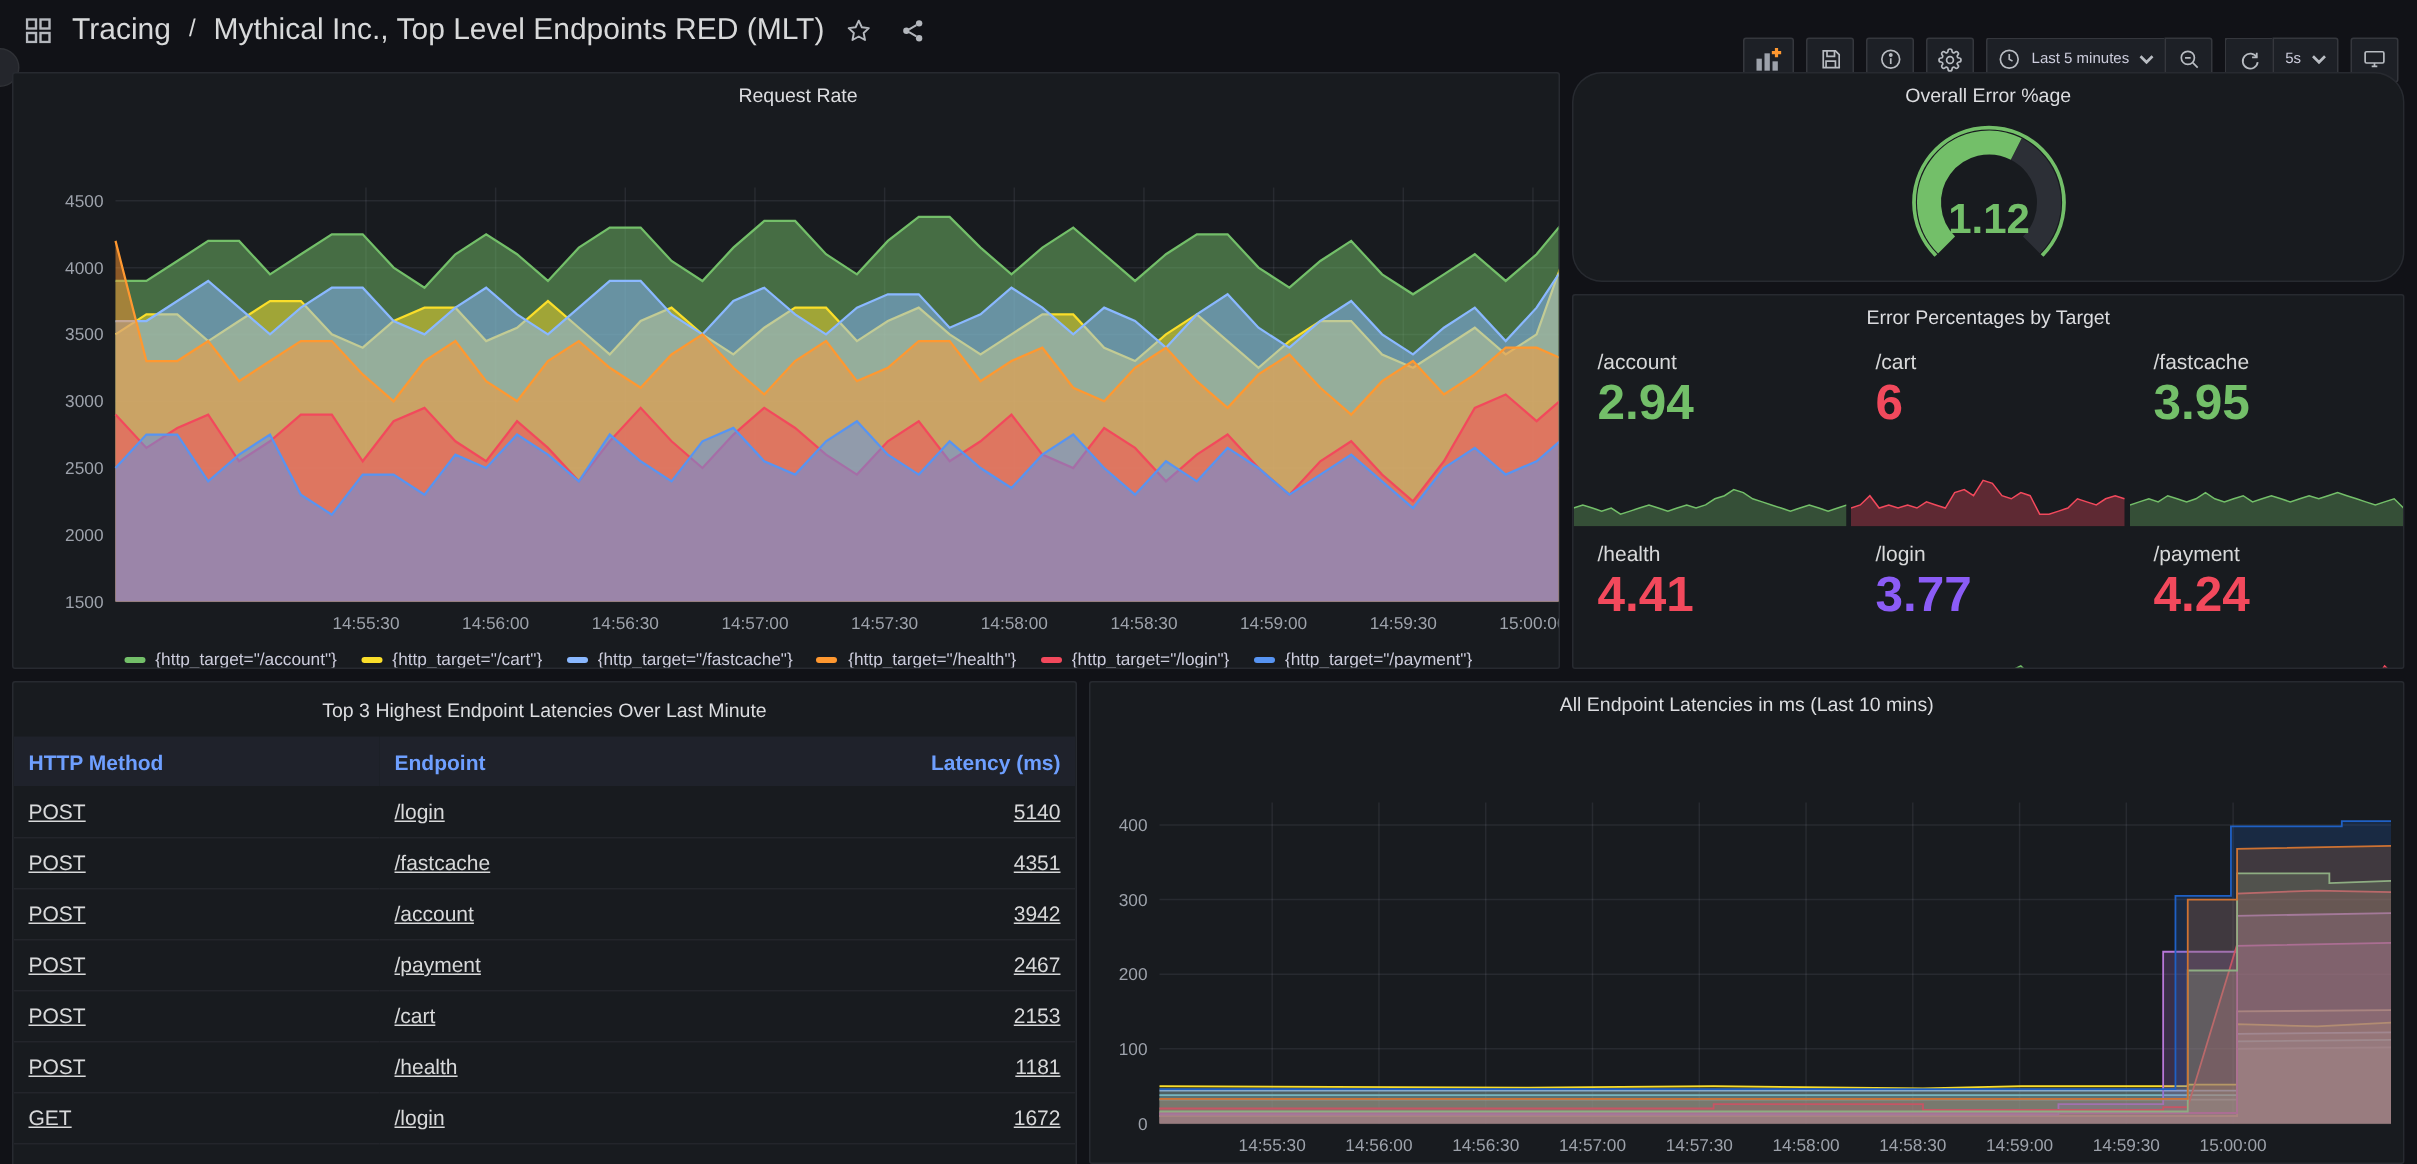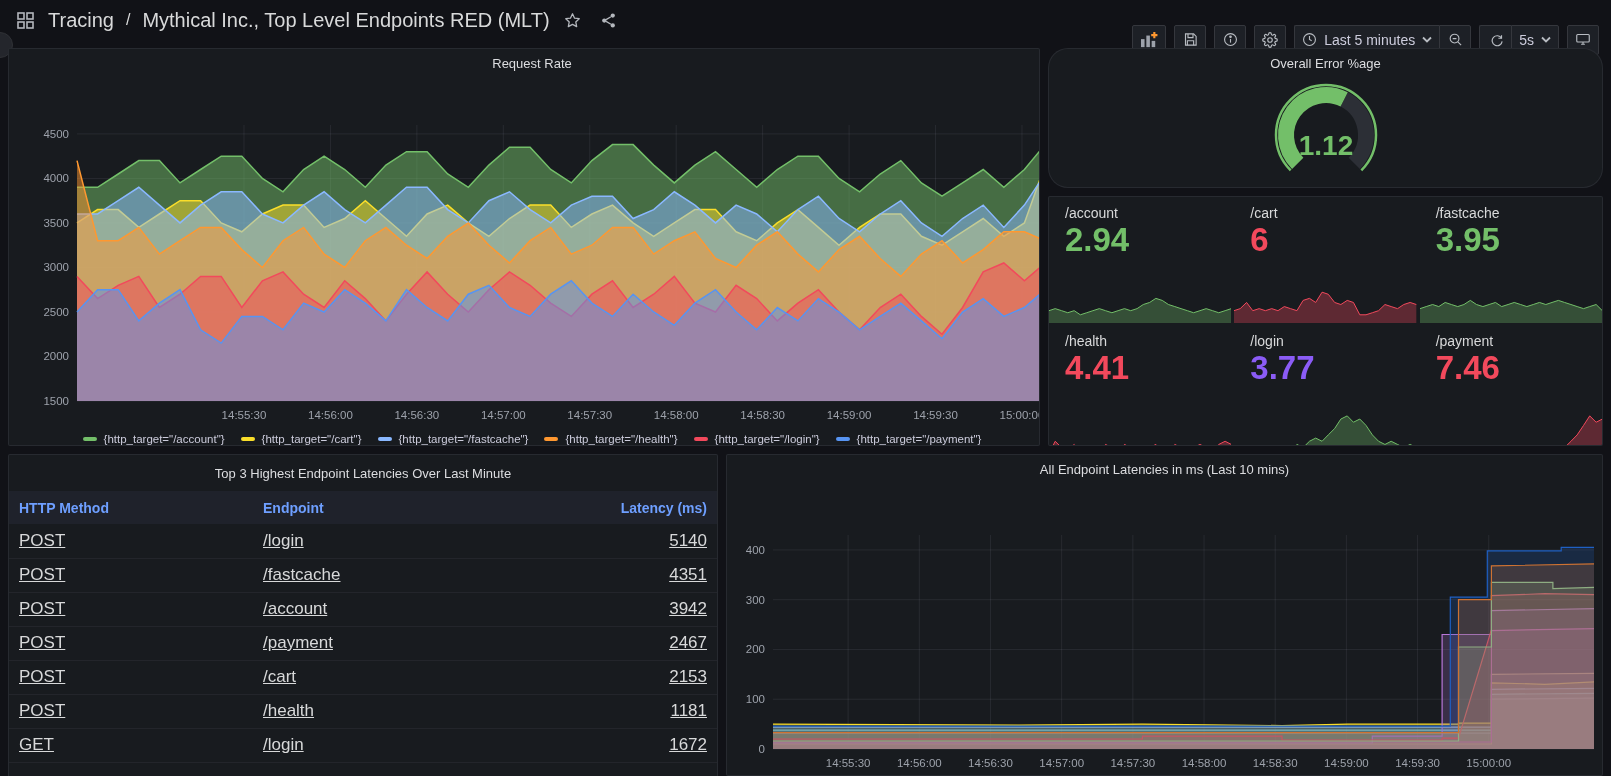--- a/index.html
+++ b/index.html
@@ -7,24 +7,24 @@
     font-family:"Liberation Sans", sans-serif; color:#d8d9da; }
   
   .navbar { position:absolute; left:0; top:0; width:1611px; height:40px;
     background:#111217; display:flex; align-items:center; padding:0 12px; }
   .nav-left { display:flex; align-items:center; gap:10px; flex:1; min-width:0; }
   .crumb { font-size:20px; color:#d8d9da; white-space:nowrap; }
   .crumb-sep { color:#d8d9da; font-size:16px; padding:0 2px; }
   .nav-icon-btn { display:flex; align-items:center; justify-content:center;
     width:26px; height:26px; cursor:pointer; color:#b4b7bd; }
   .nav-right { display:flex; align-items:center; gap:8px; }
-  .tb-btn { display:flex; align-items:center; justify-content:flex-end; gap:7px;
+  .tb-btn { display:flex; align-items:center; justify-content:center; gap:7px;
     height:30px; min-width:32px; padding:0 7px; background:#1d2026;
     border:1px solid #35373d; border-radius:2px; color:#b8bcc2;
-    font-size:14px; cursor:pointer;margin-top:39px; }
+    font-size:10px; cursor:pointer;margin-top:39px; }
   .tb-group { display:flex; align-items:stretch; }
   .tb-group .tb-btn { border-radius:0; }
   .tb-group .tb-btn:first-child { border-radius:2px 0 0 2px; border-right:none; }
   .tb-group .tb-btn:last-child { border-radius:0 2px 2px 0; }
   .tb-label { color:#ccccdc; }
   .sidebar-handle { position:absolute; left:-13px; top:32px; width:26px; height:26px;
     border-radius:50%; background:#24262c; border:1px solid #2f3136; cursor:pointer; }
   
   .panel { position:absolute; background:#181b1f;
     border:1px solid rgba(204,204,220,0.09); border-radius:2px; overflow:hidden; }
@@ -51,21 +51,21 @@
   .stat-label { font-size:14px; color:#d8d9da; padding:8px 0 0 16px; }
   .stat-value { font-size:33px; font-weight:bold; padding:0 0 0 16px; line-height:1.15; }
   .stat-spark { position:absolute; left:0; right:0; bottom:0; }
   .stats-grid .stat-cell:nth-child(-n+3) .stat-spark { height:44px; }
   .stats-grid .stat-cell:nth-child(n+4)  .stat-spark { height:68px; bottom:-26px; }
   
   table.latency { width:100%; border-collapse:collapse; table-layout:fixed; }
   table.latency th { background:#1f222b; color:#6e9fff; font-weight:bold; font-size:14px;
     text-align:left; height:33px; padding:0 10px; cursor:pointer; }
   table.latency th.num, table.latency td.num { text-align:right; }
-  table.latency td { height:34px; padding:0 10px; font-size:17px;
+  table.latency td { height:34px; padding:0 10px; font-size:14px;
     border-bottom:1px solid #23252b; color:#d8d9da; }
   table.latency td span { text-decoration:underline; cursor:pointer; }
   .col-method { width:244px; } .col-endpoint { width:241px; }
 </style>
 </head>
 <body>
 
 <div class="navbar">
   <div class="nav-left">
     <span class="nav-icon-btn">
@@ -247,20 +247,21 @@
       <svg width="150" height="108" viewBox="0 0 150 108">
         <path d="M39.64466094067263 93.35533905932738 A50 50 0 1 1 110.35533905932742 93.35533905932733" fill="none" stroke="#73bf69" stroke-width="2.5"></path>
         <path d="M93.15961998958187 22.359739032465285 A40 40 0 0 1 103.28427124746193 86.28427124746187" fill="none" stroke="#2c2f36" stroke-width="16"></path>
         <path d="M46.7157287525381 86.2842712474619 A40 40 0 0 1 93.15961998958187 22.359739032465285" fill="none" stroke="#73bf69" stroke-width="16"></path>
         <text x="75" y="78" text-anchor="middle" fill="#73bf69" font-size="28px" font-weight="bold">1.12</text>
       </svg>
     </div>
 </div>
 
 <div class="panel" id="panel-errors">
+  <div class="panel-title">Error Percentages by Target</div>
   <div class="stats-grid" id="stats-grid">
       <div class="stat-cell">
         <div class="stat-label">/account</div>
         <div class="stat-value" style="color: rgb(115, 191, 105);">2.94</div>
         <div class="stat-spark"><svg width="100%" height="100%" viewBox="0 0 100 30" preserveAspectRatio="none">
             <path d="M0.0 21.6 L3.4 20.2 L6.9 21.6 L10.3 23.0 L13.8 21.6 L17.2 24.4 L20.7 23.0 L24.1 21.6 L27.6 20.2 L31.0 21.6 L34.5 23.0 L37.9 21.6 L41.4 20.2 L44.8 21.6 L48.3 20.2 L51.7 17.4 L55.2 16.0 L58.6 13.2 L62.1 14.6 L65.5 17.4 L69.0 18.8 L72.4 20.2 L75.9 21.6 L79.3 23.0 L82.8 21.6 L86.2 20.2 L89.7 21.6 L93.1 23.0 L96.6 21.6 L100.0 20.2 L100 30 L0 30 Z" fill="#73bf69" fill-opacity="0.32"></path>
             <path d="M0.0 21.6 L3.4 20.2 L6.9 21.6 L10.3 23.0 L13.8 21.6 L17.2 24.4 L20.7 23.0 L24.1 21.6 L27.6 20.2 L31.0 21.6 L34.5 23.0 L37.9 21.6 L41.4 20.2 L44.8 21.6 L48.3 20.2 L51.7 17.4 L55.2 16.0 L58.6 13.2 L62.1 14.6 L65.5 17.4 L69.0 18.8 L72.4 20.2 L75.9 21.6 L79.3 23.0 L82.8 21.6 L86.2 20.2 L89.7 21.6 L93.1 23.0 L96.6 21.6 L100.0 20.2" fill="none" stroke="#73bf69" stroke-width="1" vector-effect="non-scaling-stroke"></path>
           </svg></div>
       </div>
       <div class="stat-cell">
@@ -290,21 +291,21 @@
       <div class="stat-cell">
         <div class="stat-label">/login</div>
         <div class="stat-value" style="color: #8b5cf6;">3.77</div>
         <div class="stat-spark"><svg width="100%" height="100%" viewBox="0 0 100 30" preserveAspectRatio="none">
             <path d="M0.0 24.4 L3.4 23.0 L6.9 21.6 L10.3 23.0 L13.8 20.2 L17.2 21.6 L20.7 20.2 L24.1 21.6 L27.6 18.8 L31.0 20.2 L34.5 17.4 L37.9 18.8 L41.4 16.0 L44.8 14.6 L48.3 16.0 L51.7 13.2 L55.2 10.4 L58.6 6.2 L62.1 4.8 L65.5 7.6 L69.0 6.2 L72.4 9.0 L75.9 13.2 L79.3 16.0 L82.8 17.4 L86.2 16.0 L89.7 17.4 L93.1 18.8 L96.6 17.4 L100.0 18.8 L100 30 L0 30 Z" fill="#73bf69" fill-opacity="0.32"></path>
             <path d="M0.0 24.4 L3.4 23.0 L6.9 21.6 L10.3 23.0 L13.8 20.2 L17.2 21.6 L20.7 20.2 L24.1 21.6 L27.6 18.8 L31.0 20.2 L34.5 17.4 L37.9 18.8 L41.4 16.0 L44.8 14.6 L48.3 16.0 L51.7 13.2 L55.2 10.4 L58.6 6.2 L62.1 4.8 L65.5 7.6 L69.0 6.2 L72.4 9.0 L75.9 13.2 L79.3 16.0 L82.8 17.4 L86.2 16.0 L89.7 17.4 L93.1 18.8 L96.6 17.4 L100.0 18.8" fill="none" stroke="#73bf69" stroke-width="1" vector-effect="non-scaling-stroke"></path>
           </svg></div>
       </div>
       <div class="stat-cell">
         <div class="stat-label">/payment</div>
-        <div class="stat-value" style="color: rgb(242, 73, 92);">7.46</div>
+        <div class="stat-value" style="color: rgb(242, 73, 92);">4.24</div>
         <div class="stat-spark"><svg width="100%" height="100%" viewBox="0 0 100 30" preserveAspectRatio="none">
             <path d="M0.0 24.4 L3.4 23.0 L6.9 24.4 L10.3 21.6 L13.8 23.0 L17.2 24.4 L20.7 21.6 L24.1 23.0 L27.6 20.2 L31.0 21.6 L34.5 23.0 L37.9 21.6 L41.4 20.2 L44.8 21.6 L48.3 23.0 L51.7 21.6 L55.2 20.2 L58.6 21.6 L62.1 20.2 L65.5 21.6 L69.0 18.8 L72.4 20.2 L75.9 21.6 L79.3 18.8 L82.8 16.0 L86.2 13.2 L89.7 9.0 L93.1 4.8 L96.6 7.6 L100.0 6.2 L100 30 L0 30 Z" fill="#f2495c" fill-opacity="0.32"></path>
             <path d="M0.0 24.4 L3.4 23.0 L6.9 24.4 L10.3 21.6 L13.8 23.0 L17.2 24.4 L20.7 21.6 L24.1 23.0 L27.6 20.2 L31.0 21.6 L34.5 23.0 L37.9 21.6 L41.4 20.2 L44.8 21.6 L48.3 23.0 L51.7 21.6 L55.2 20.2 L58.6 21.6 L62.1 20.2 L65.5 21.6 L69.0 18.8 L72.4 20.2 L75.9 21.6 L79.3 18.8 L82.8 16.0 L86.2 13.2 L89.7 9.0 L93.1 4.8 L96.6 7.6 L100.0 6.2" fill="none" stroke="#f2495c" stroke-width="1" vector-effect="non-scaling-stroke"></path>
           </svg></div>
       </div>
     </div>
 </div>
 
 <div class="panel" id="panel-table">
   <div class="panel-title" style="height:36px">Top 3 Highest Endpoint Latencies Over Last Minute</div>

